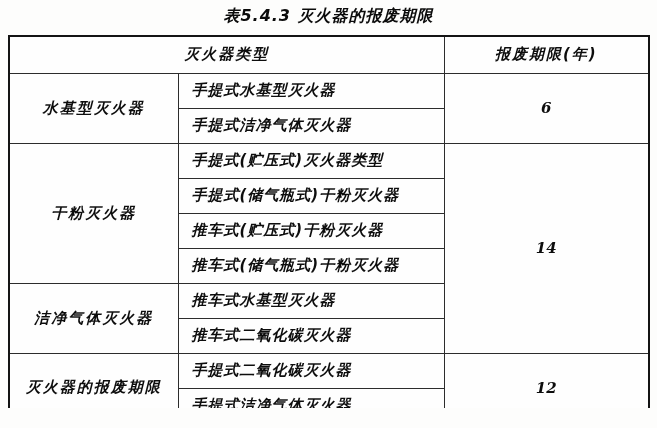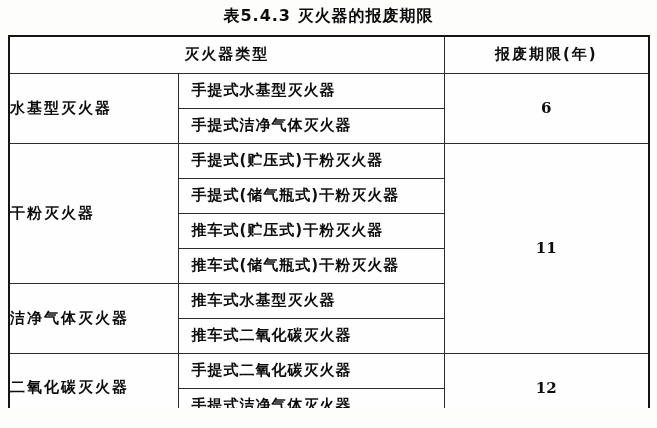--- a/index.html
+++ b/index.html
@@ -6,20 +6,21 @@
   html, body {
     width: 657px; height: 428px;
     background: #fdfdfc;
     font-family: "DejaVu Sans", "Liberation Sans", sans-serif;
   }
   .page {
     position: relative;
     width: 657px; height: 408px;
     background: #fdfdfc;
     overflow: hidden;
+    font-style: italic;
   }
   .doc-title {
     position: absolute;
     top: 6px; left: 0; right: 0;
     text-align: center;
     font-size: 16px;
     font-weight: bold;
     color: #0b0b0b;
     letter-spacing: 1px;
   }
@@ -47,21 +48,21 @@
     vertical-align: middle;
   }
   table.spec td {
     height: 35px;
     font-size: 15px;
     font-weight: bold;
     color: #0d0d0d;
     vertical-align: middle;
   }
   td.category {
-    text-align: left;
+    text-align: center;
     letter-spacing: 2px;
   }
   td.item {
     text-align: left;
     padding-left: 13px;
     letter-spacing: 1px;
   }
   td.period {
     text-align: center;
     font-family: "DejaVu Serif", "Liberation Serif", serif;
@@ -92,43 +93,43 @@
       <td class="category" rowspan="2">水基型灭火器</td>
       <td class="item">手提式水基型灭火器</td>
       <td class="period" rowspan="2">6</td>
     </tr>
     <tr>
       <td class="item">手提式洁净气体灭火器</td>
     </tr>
 
     <tr>
       <td class="category" rowspan="4">干粉灭火器</td>
-      <td class="item">手提式(贮压式)干粉灭火器</td>
-      <td class="period" rowspan="6">11</td>
+      <td class="item">手提式(贮压式)灭火器类型</td>
+      <td class="period" rowspan="6">14</td>
     </tr>
     <tr>
       <td class="item">手提式(储气瓶式)干粉灭火器</td>
     </tr>
     <tr>
       <td class="item">推车式(贮压式)干粉灭火器</td>
     </tr>
     <tr>
       <td class="item">推车式(储气瓶式)干粉灭火器</td>
     </tr>
 
     <tr>
       <td class="category" rowspan="2">洁净气体灭火器</td>
       <td class="item">推车式水基型灭火器</td>
     </tr>
     <tr>
       <td class="item">推车式二氧化碳灭火器</td>
     </tr>
 
     <tr>
-      <td class="category" rowspan="2">二氧化碳灭火器</td>
+      <td class="category" rowspan="2">灭火器的报废期限</td>
       <td class="item">手提式二氧化碳灭火器</td>
       <td class="period" rowspan="2">12</td>
     </tr>
     <tr>
       <td class="item">手提式洁净气体灭火器</td>
     </tr>
 
   </tbody>
     </table>
 </div>

